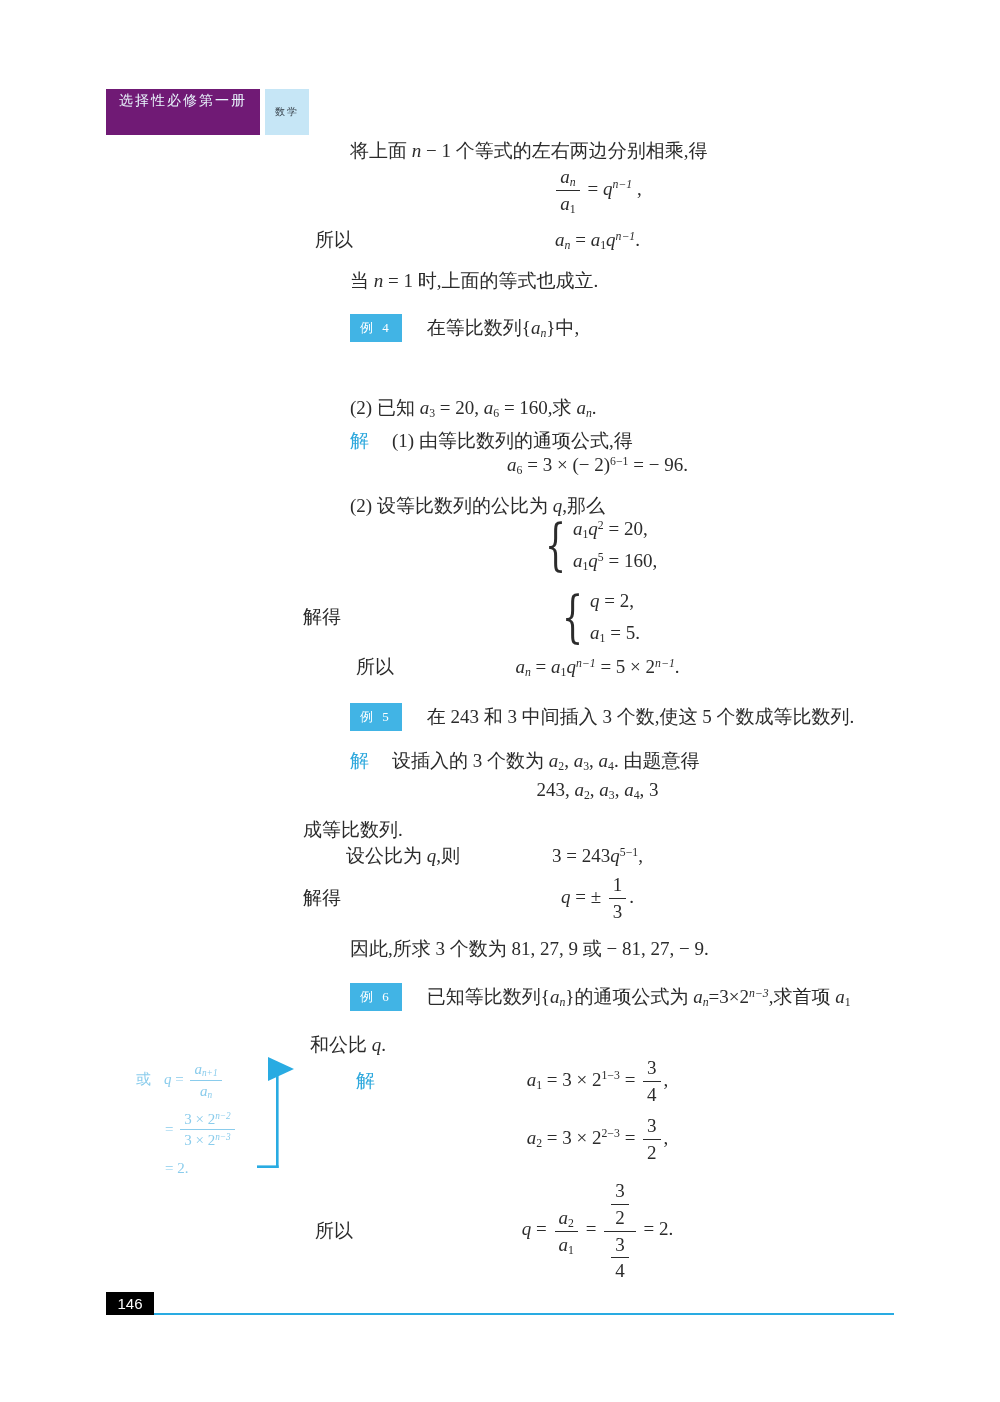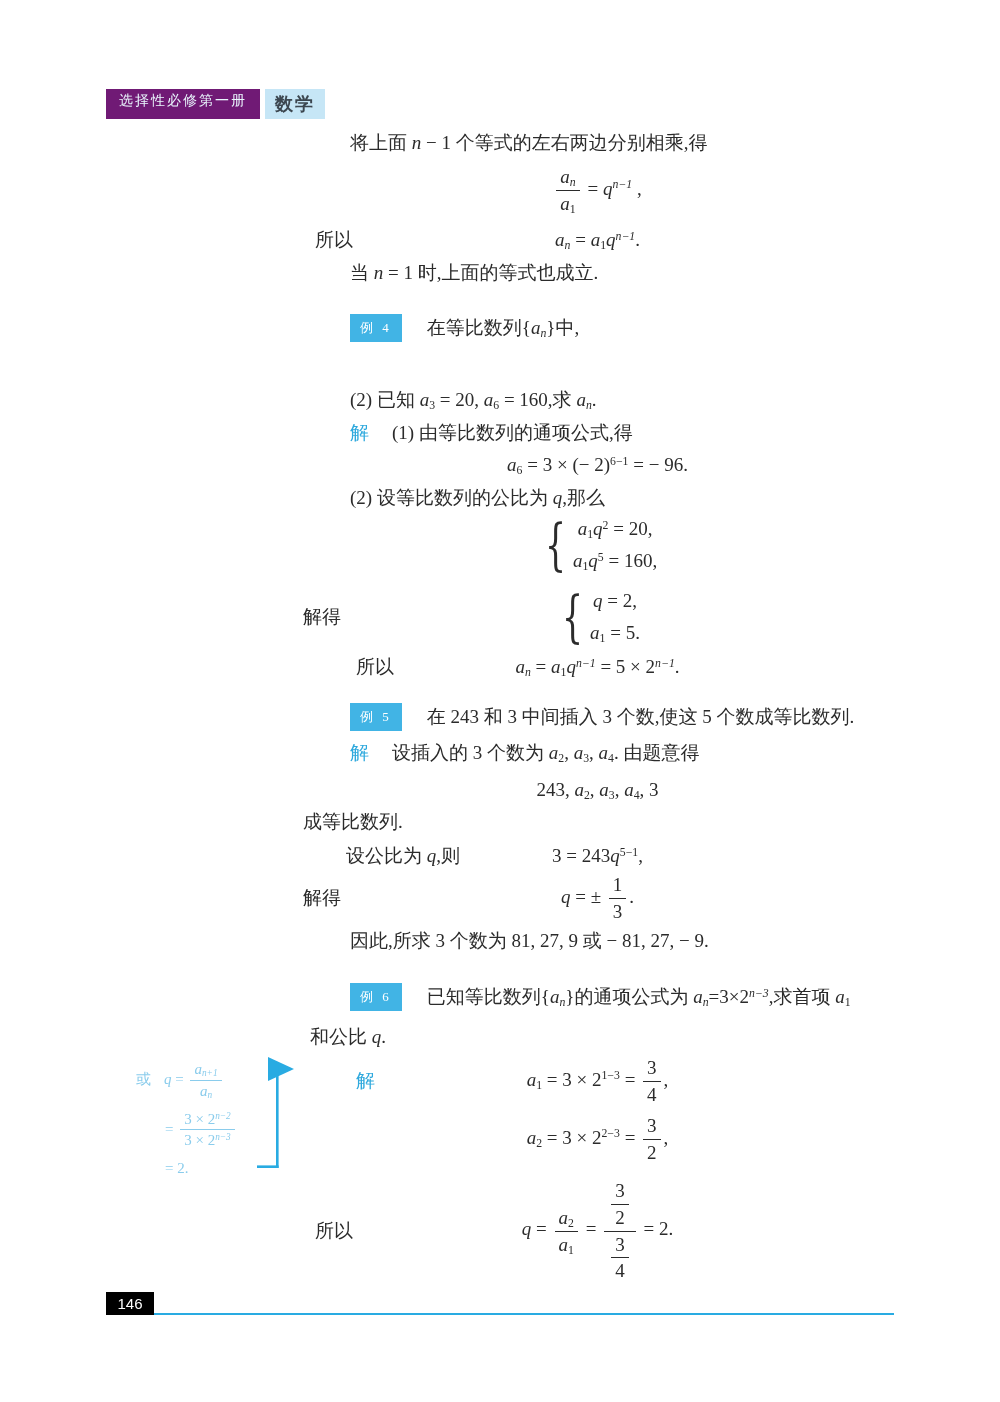--- a/index.html
+++ b/index.html
@@ -3,31 +3,31 @@
 <meta charset="utf-8">
 <style>
   html,body{margin:0;padding:0;background:#ffffff;}
   .page{position:relative;width:1000px;height:1402px;background:#ffffff;overflow:hidden;
         font-family:"Liberation Serif","DejaVu Serif",serif;color:#2b2b2b;font-size:19px;}
 
   
   .hdr{position:absolute;left:106px;top:89px;display:flex;gap:5px;
        font-family:"Liberation Sans","DejaVu Sans",sans-serif;}
   .hdr-book{background:#701a75;color:#e9f6fd;font-size:14px;line-height:22px;padding:0 13px;letter-spacing:2px;}
-  .hdr-subject{background:#c6e6f6;color:#3c4750;font-size:18px;line-height:22px;padding:4px 10px;letter-spacing:2px;font-weight:bold;}
+  .hdr-subject{background:#c6e6f6;color:#3c4750;font-size:10px;line-height:22px;padding:12px 10px;letter-spacing:2px;}
 
   
   .pagenum{position:absolute;left:106px;top:1292px;width:48px;height:23px;background:#000000;color:#fff;
            display:flex;align-items:center;justify-content:center;font-size:15px;
            font-family:"Liberation Sans","DejaVu Sans",sans-serif;}
   .footline{position:absolute;left:154px;top:1313px;width:740px;height:2px;background:#29abe2;}
 
   
   .main{position:absolute;left:300px;top:0;width:595px;height:1402px;}
-  .line{position:absolute;width:100%;line-height:30px;white-space:nowrap;}
+  .line{position:absolute;width:100%;line-height:30px;white-space:nowrap;margin-top:8px;}
   .row{position:absolute;width:100%;display:flex;align-items:center;justify-content:center;white-space:nowrap;}
   .row .label{position:absolute;white-space:nowrap;}
   .indent{padding-left:50px;box-sizing:border-box;}
 
   
   .ex-row{position:absolute;width:100%;display:flex;align-items:center;white-space:nowrap;padding-left:50px;box-sizing:border-box;}
   .badge{background:#41b4e5;color:#ffffff;font-size:13px;line-height:28px;padding:0 10px;margin-right:25px;
          letter-spacing:3px;flex:0 0 auto;}
   .jie{color:#2fa9dd;margin-right:21px;letter-spacing:2px;}
   .jie-label{color:#2fa9dd;letter-spacing:2px;}
@@ -37,21 +37,21 @@
   .mr{font-style:normal;}
   sub.s{font-size:.62em;vertical-align:-.25em;line-height:0;letter-spacing:0;}
   sup.s{font-size:.62em;vertical-align:.52em;line-height:0;letter-spacing:0;}
   .frac{display:inline-flex;flex-direction:column;align-items:stretch;vertical-align:middle;
         text-align:center;margin:0 3px;line-height:1.25;}
   .fnum{display:block;padding:0 4px 1px;}
   .fden{display:block;padding:1px 4px 0;border-top:1.4px solid currentColor;}
   .cases{display:inline-flex;align-items:center;}
   .brace{font-size:2.9em;line-height:.95;font-weight:400;transform:scaleX(.6);transform-origin:center;
          margin-right:0;font-family:"DejaVu Serif",serif;}
-  .cases-col{display:inline-flex;flex-direction:column;align-items:center;row-gap:6px;line-height:1.35;}
+  .cases-col{display:inline-flex;flex-direction:column;align-items:flex-start;row-gap:6px;line-height:1.35;}
 
   
   .note{position:absolute;left:136px;top:1060px;width:130px;color:#8accec;font-size:15px;line-height:1.3;}
   .note .nrow{margin-bottom:9px;white-space:nowrap;}
   .note .huo{margin-right:13px;}
   .note .ind{padding-left:29px;}
   .flagmark{position:absolute;left:255px;top:1056px;}
 </style>
 </head>
 <body>

